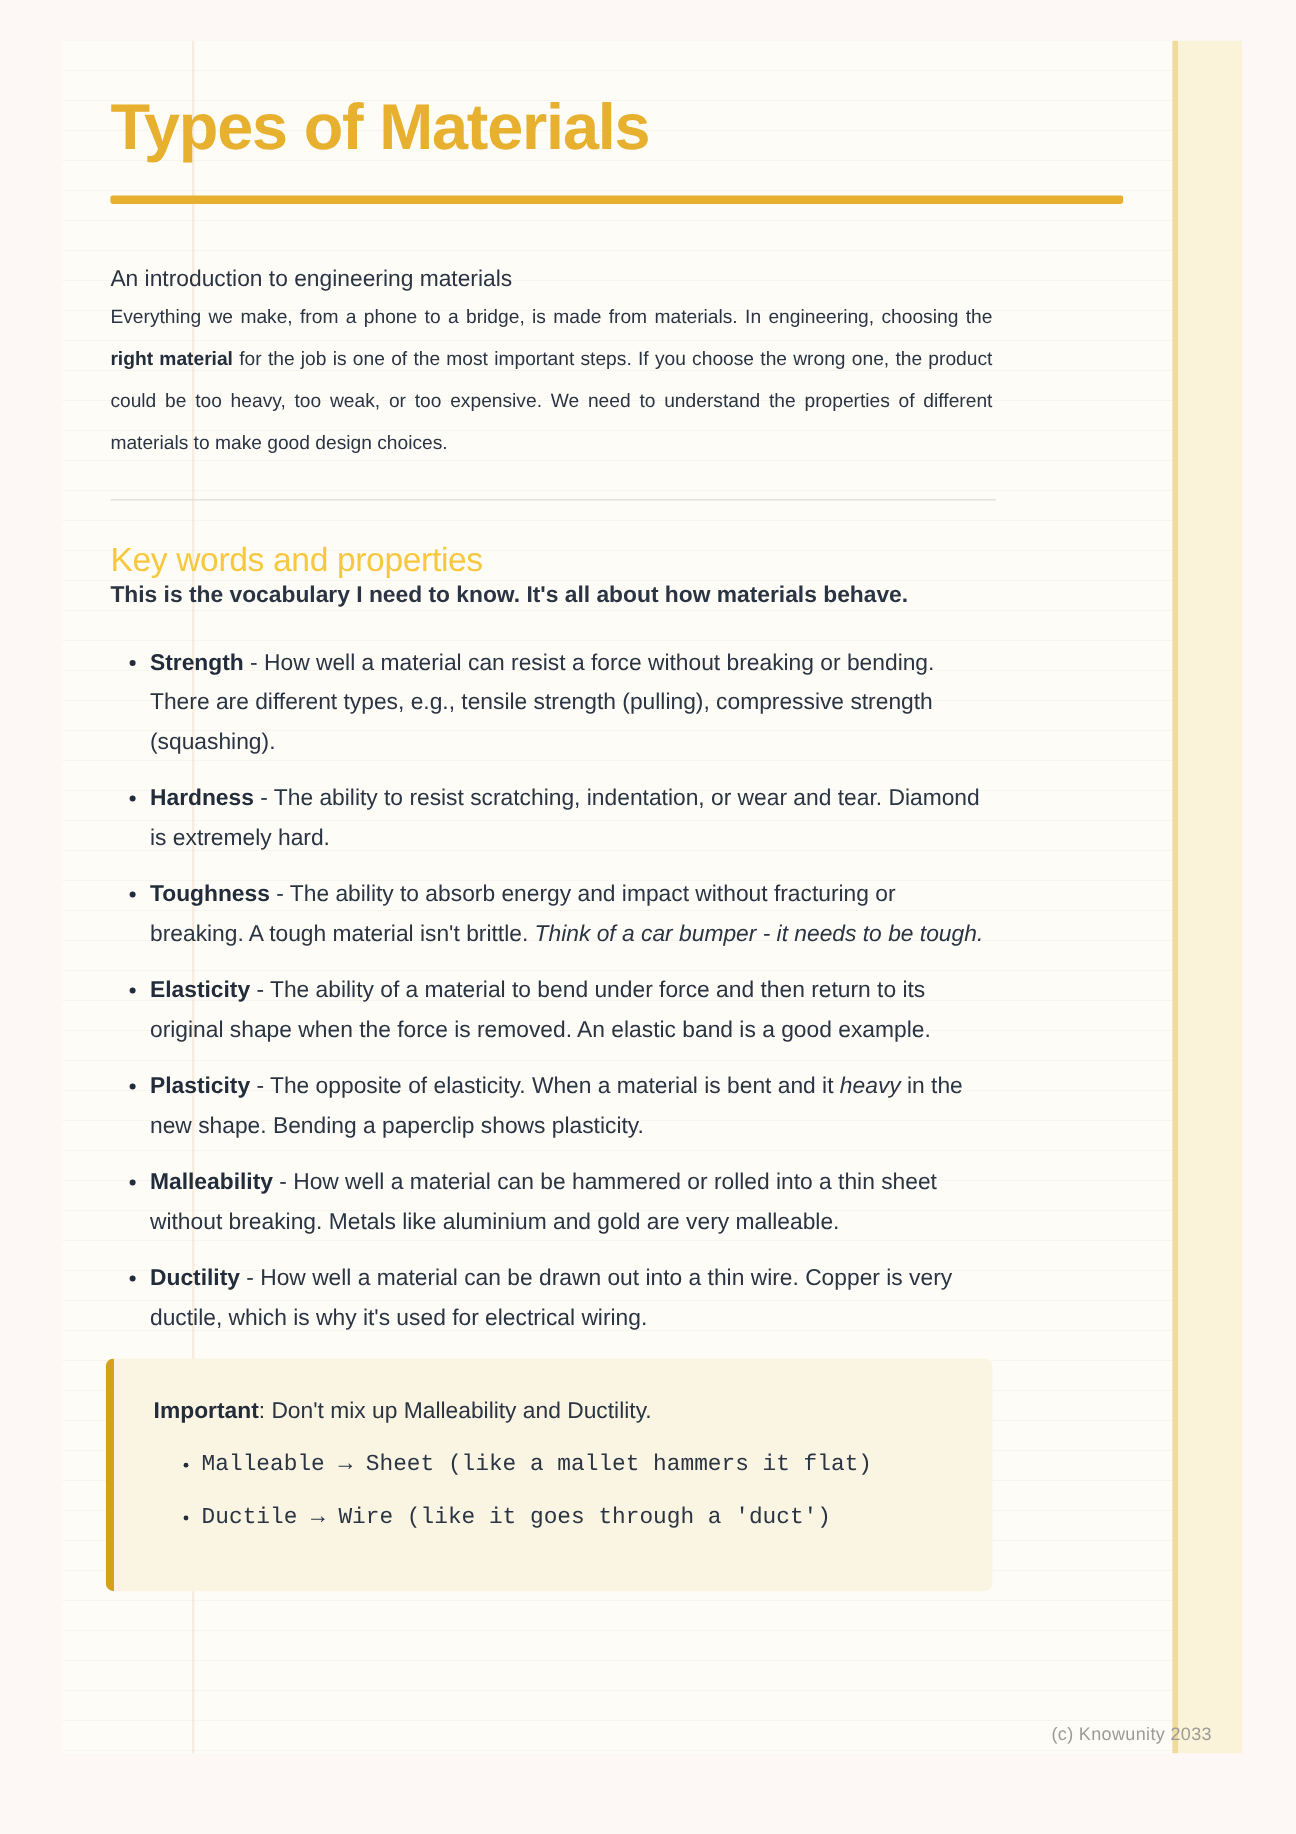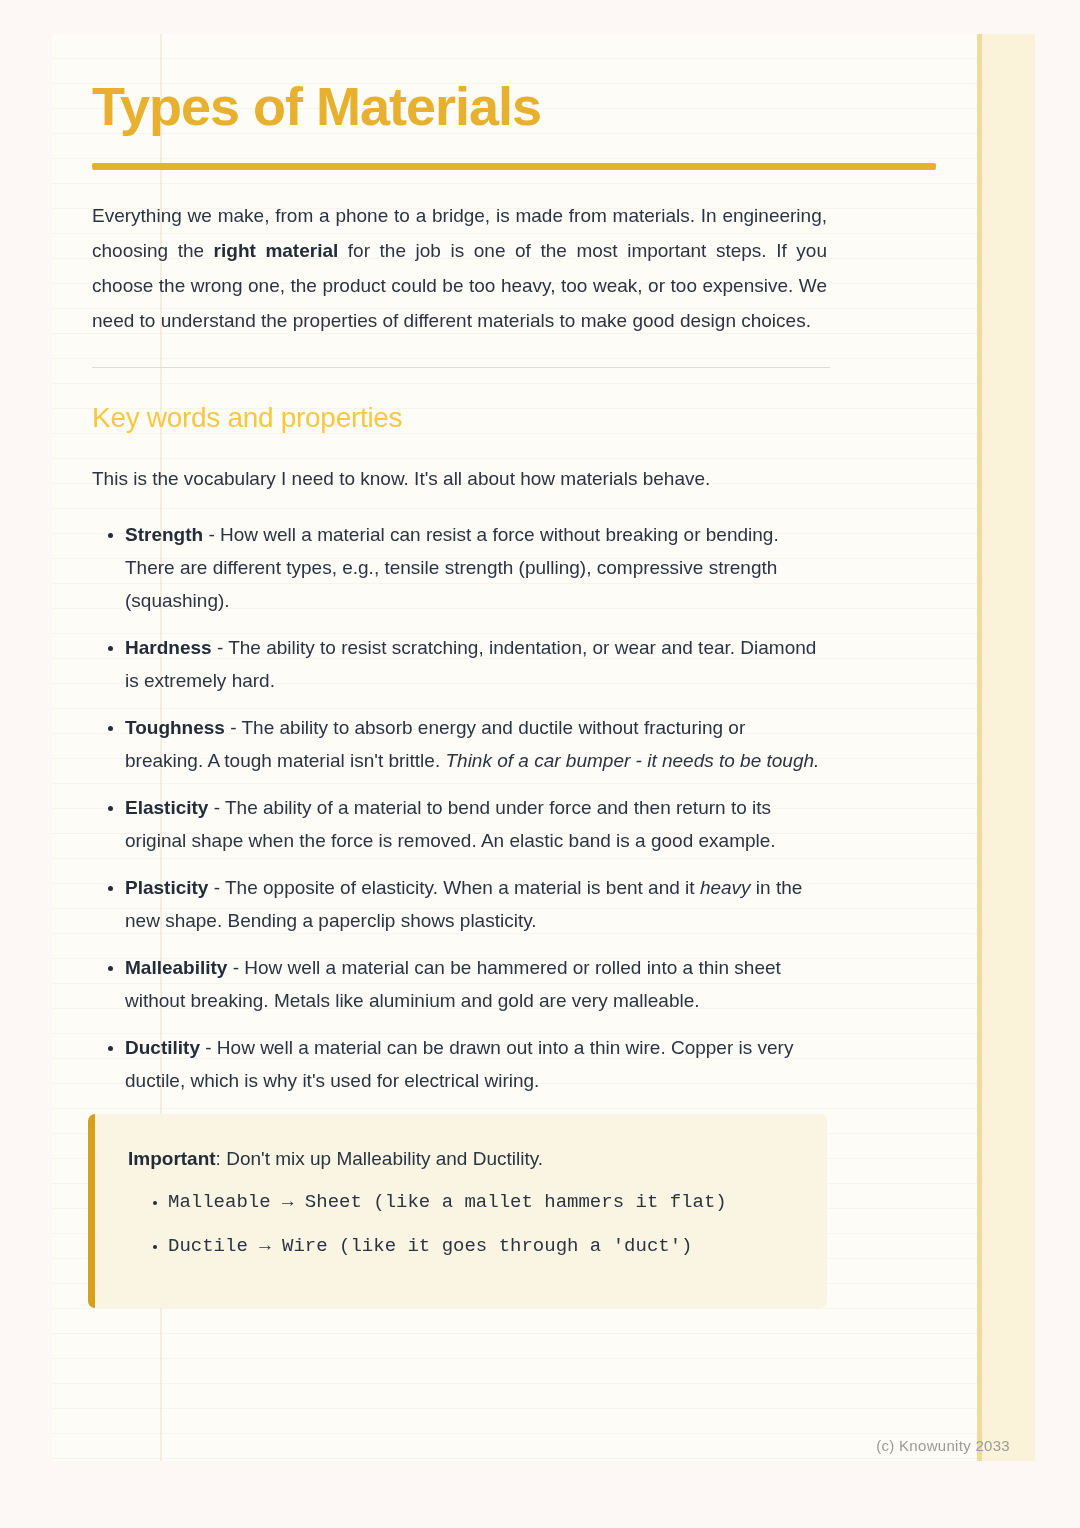--- a/index.html
+++ b/index.html
@@ -27,25 +27,25 @@
   .margin-line{position:absolute;left:108px;top:0;bottom:0;width:2px;background:var(--margin-line);}
   .side-line{position:absolute;left:925px;top:0;bottom:0;width:5px;background:var(--side-line);}
   .side-col{position:absolute;left:930px;right:0;top:0;bottom:0;background:var(--side-column);}
   .content{position:absolute;left:40px;top:0;width:735px;}
   h1.title{
     margin-top:44px;font-size:54px;line-height:1.05;font-weight:800;
     letter-spacing:-1px;color:var(--accent);
   }
   .title-rule{margin-top:28px;width:844px;height:7px;background:var(--accent);border-radius:2px;}
   p.intro{margin-top:48px;font-size:19px;line-height:29px;}
-  p.para{margin-top:28px;font-size:19px;line-height:35px;text-align:justify;}
+  p.para{font-size:16px;line-height:35px;text-align:justify;}
   p.para strong{color:var(--text-strong);}
   hr.divider{margin-top:29px;border:none;border-top:1.5px solid var(--divider);width:738px;}
   h2.section{margin-top:34px;font-size:28px;font-weight:400;letter-spacing:-0.3px;color:var(--heading-yellow);}
-  p.lead{margin-top:31px;font-size:19px;line-height:28px;}
+  p.lead{font-size:19px;line-height:28px;font-weight:bold;}
   ul.deflist{margin-top:25px;list-style:disc;padding-left:33px;font-size:19px;line-height:33px;}
   ul.deflist li{margin-bottom:14px;}
   ul.deflist li::marker{color:var(--text-strong);font-size:17px;}
   ul.deflist strong{color:var(--text-strong);}
   .callout{
     margin-top:17px;margin-left:-4px;width:739px;min-height:180px;
     background:var(--callout-bg);border-left:7px solid var(--callout-border);
     border-radius:7px;padding:29px 30px 34px 33px;font-size:19px;
   }
   .callout-head{line-height:32px;}
@@ -63,33 +63,34 @@
 <div class="paper">
   <div class="ruled"></div>
   <div class="margin-line"></div>
   <div class="side-line"></div>
   <div class="side-col"></div>
 
   <div class="content">
     <h1 class="title">Types of Materials</h1>
     <div class="title-rule"></div>
 
+    <p class="intro">An introduction to engineering materials</p>
 
     <p class="para"><span>Everything we make, from a phone to a bridge, is made from materials. In engineering, choosing the </span><strong>right material</strong><span> for the job is one of the most important steps. If you choose the wrong one, the product could be too heavy, too weak, or too expensive. We need to understand the properties of different materials to make good design choices.</span></p>
 
     <hr class="divider">
 
     <h2 class="section">Key words and properties</h2>
 
     <p class="lead">This is the vocabulary I need to know. It's all about how materials behave.</p>
 
     <ul class="deflist">
       <li><strong>Strength</strong><span> - How well a material can resist a force without breaking or bending. There are different types, e.g., tensile strength (pulling), compressive strength (squashing).</span><em></em><span></span></li>
       <li><strong>Hardness</strong><span> - The ability to resist scratching, indentation, or wear and tear. Diamond is extremely hard.</span><em></em><span></span></li>
-      <li><strong>Toughness</strong><span> - The ability to absorb energy and ductile without fracturing or breaking. A tough material isn't brittle. </span><em>Think of a car bumper - it needs to be tough.</em><span></span></li>
+      <li><strong>Toughness</strong><span> - The ability to absorb energy and impact without fracturing or breaking. A tough material isn't brittle. </span><em>Think of a car bumper - it needs to be tough.</em><span></span></li>
       <li><strong>Elasticity</strong><span> - The ability of a material to bend under force and then return to its original shape when the force is removed. An elastic band is a good example.</span><em></em><span></span></li>
       <li><strong>Plasticity</strong><span> - The opposite of elasticity. When a material is bent and it </span><em>heavy</em><span> in the new shape. Bending a paperclip shows plasticity.</span></li>
       <li><strong>Malleability</strong><span> - How well a material can be hammered or rolled into a thin sheet without breaking. Metals like aluminium and gold are very malleable.</span><em></em><span></span></li>
       <li><strong>Ductility</strong><span> - How well a material can be drawn out into a thin wire. Copper is very ductile, which is why it's used for electrical wiring.</span><em></em><span></span></li>
     </ul>
 
     <div class="callout">
       <p class="callout-head"><strong>Important</strong><span>: Don't mix up Malleability and Ductility.</span></p>
       <ul class="callout-list">
         <li>Malleable → Sheet (like a mallet hammers it flat)</li>

